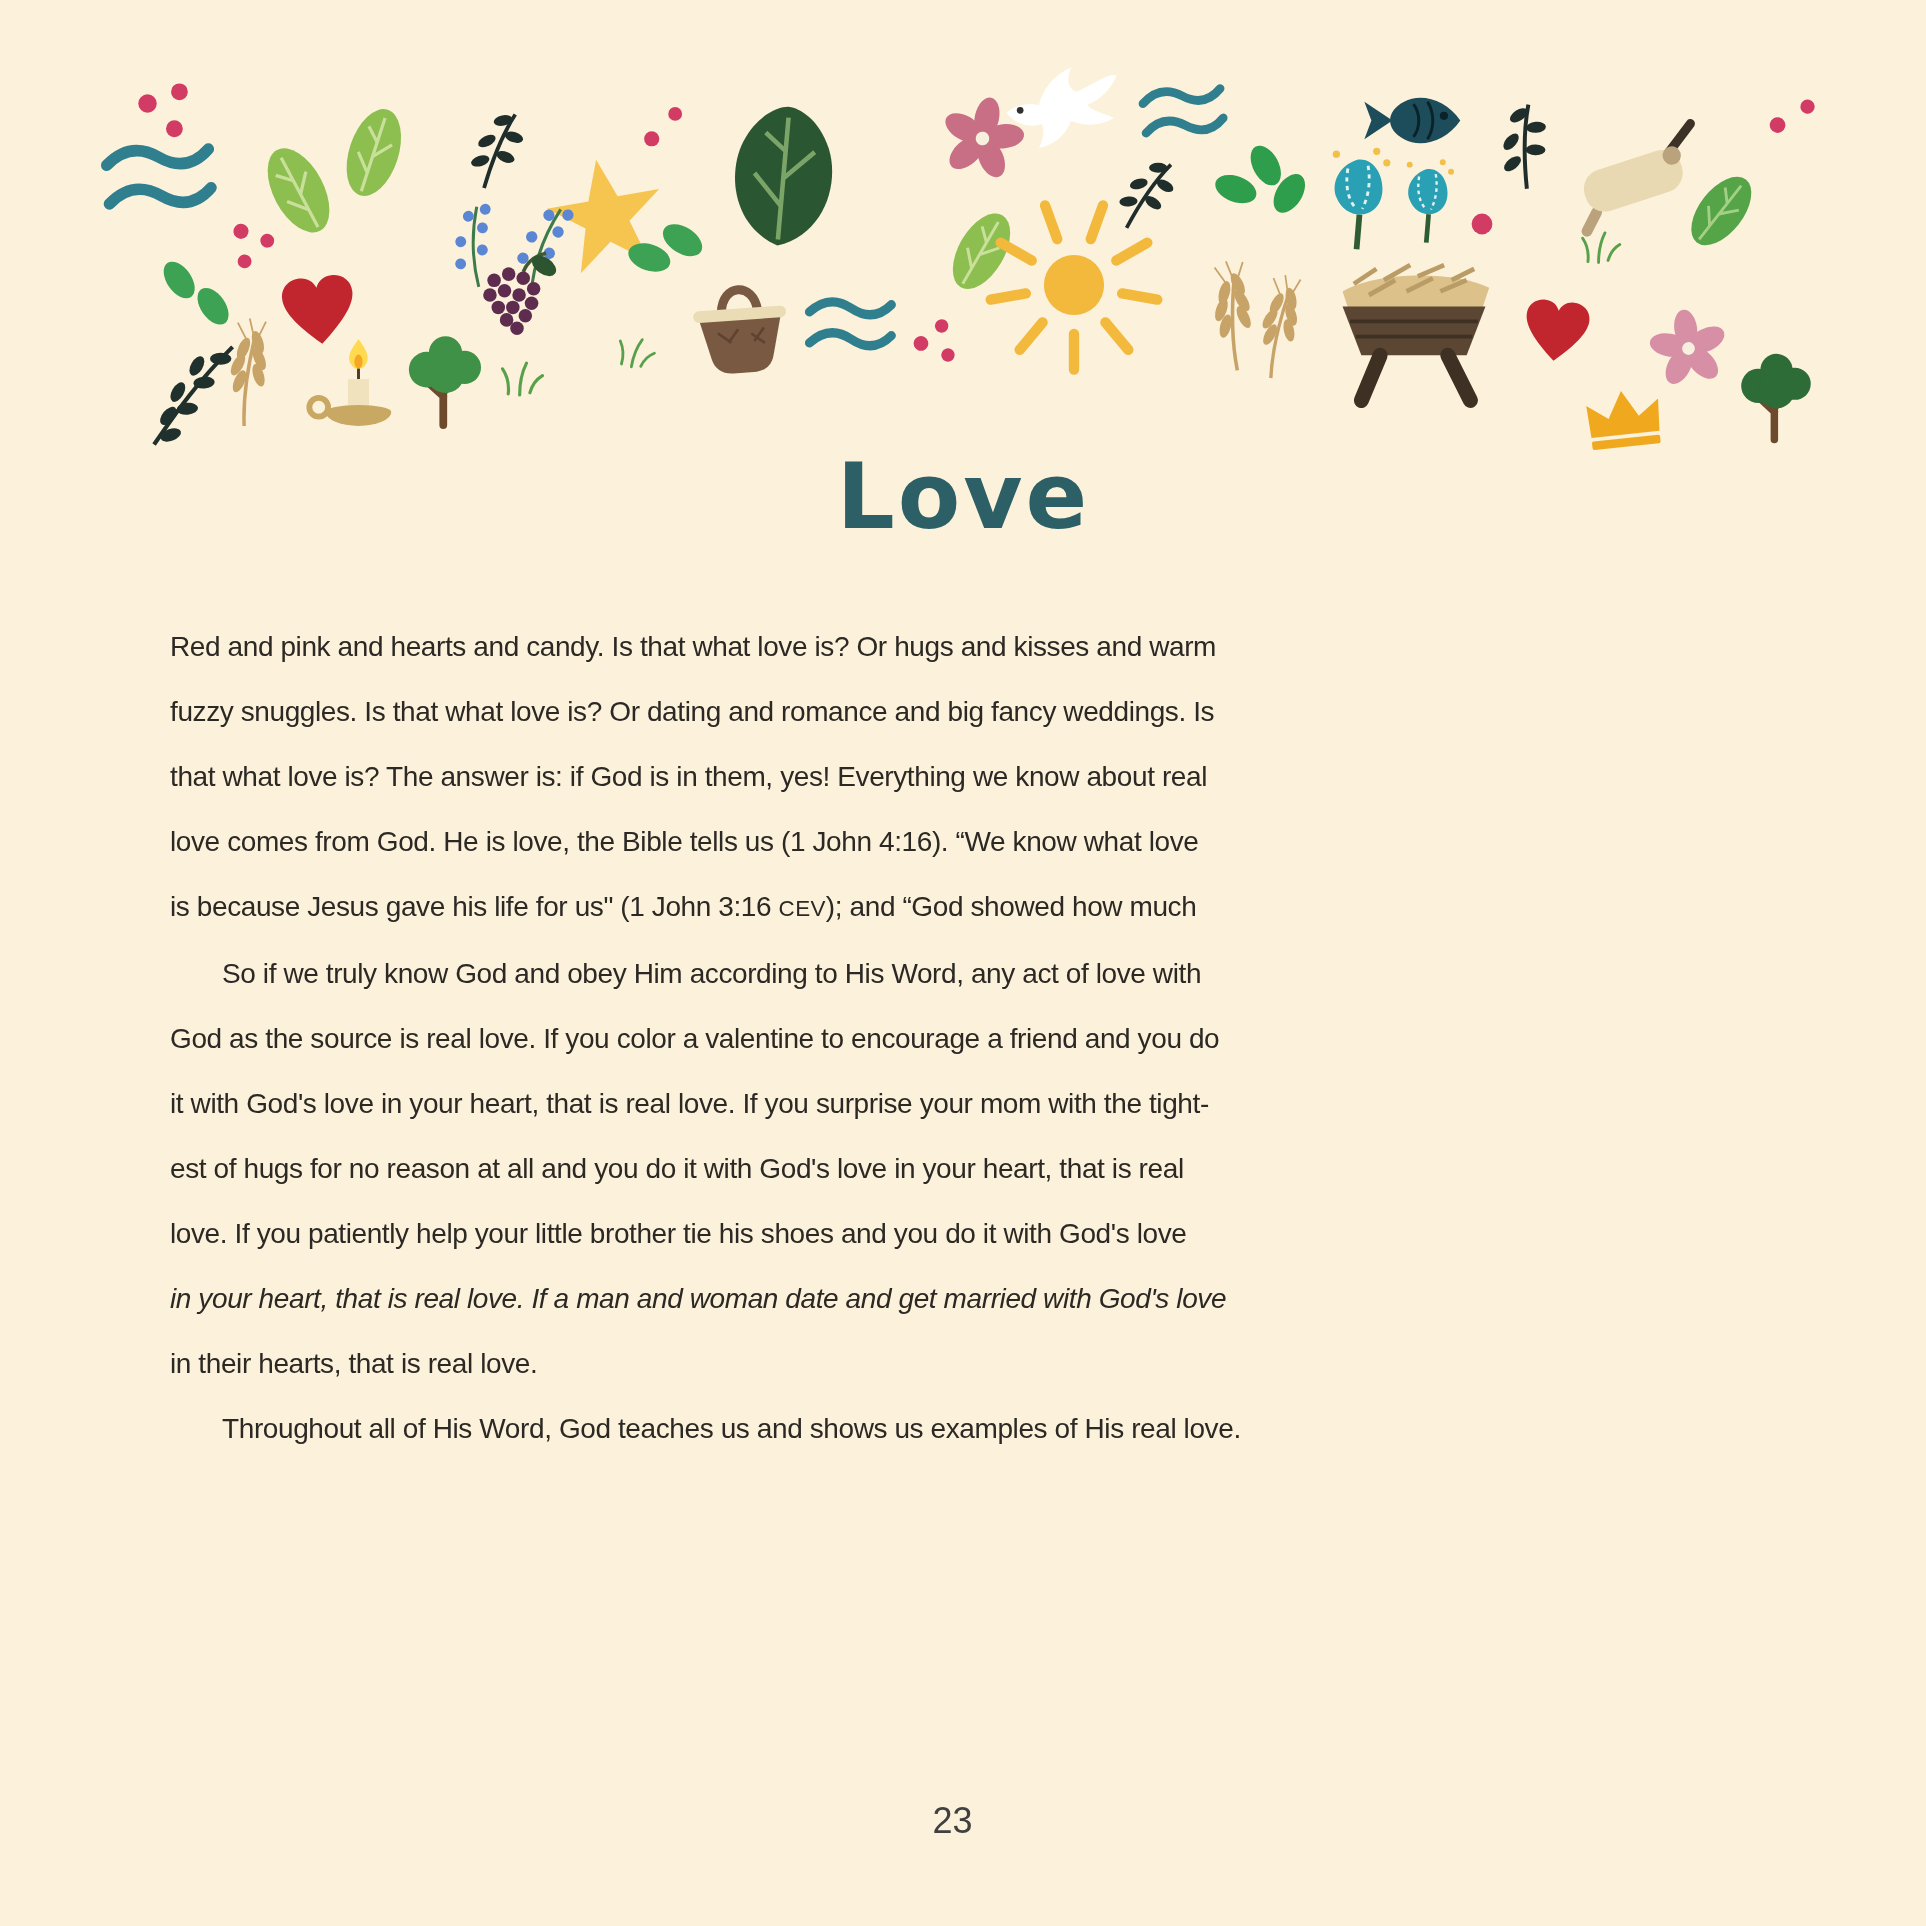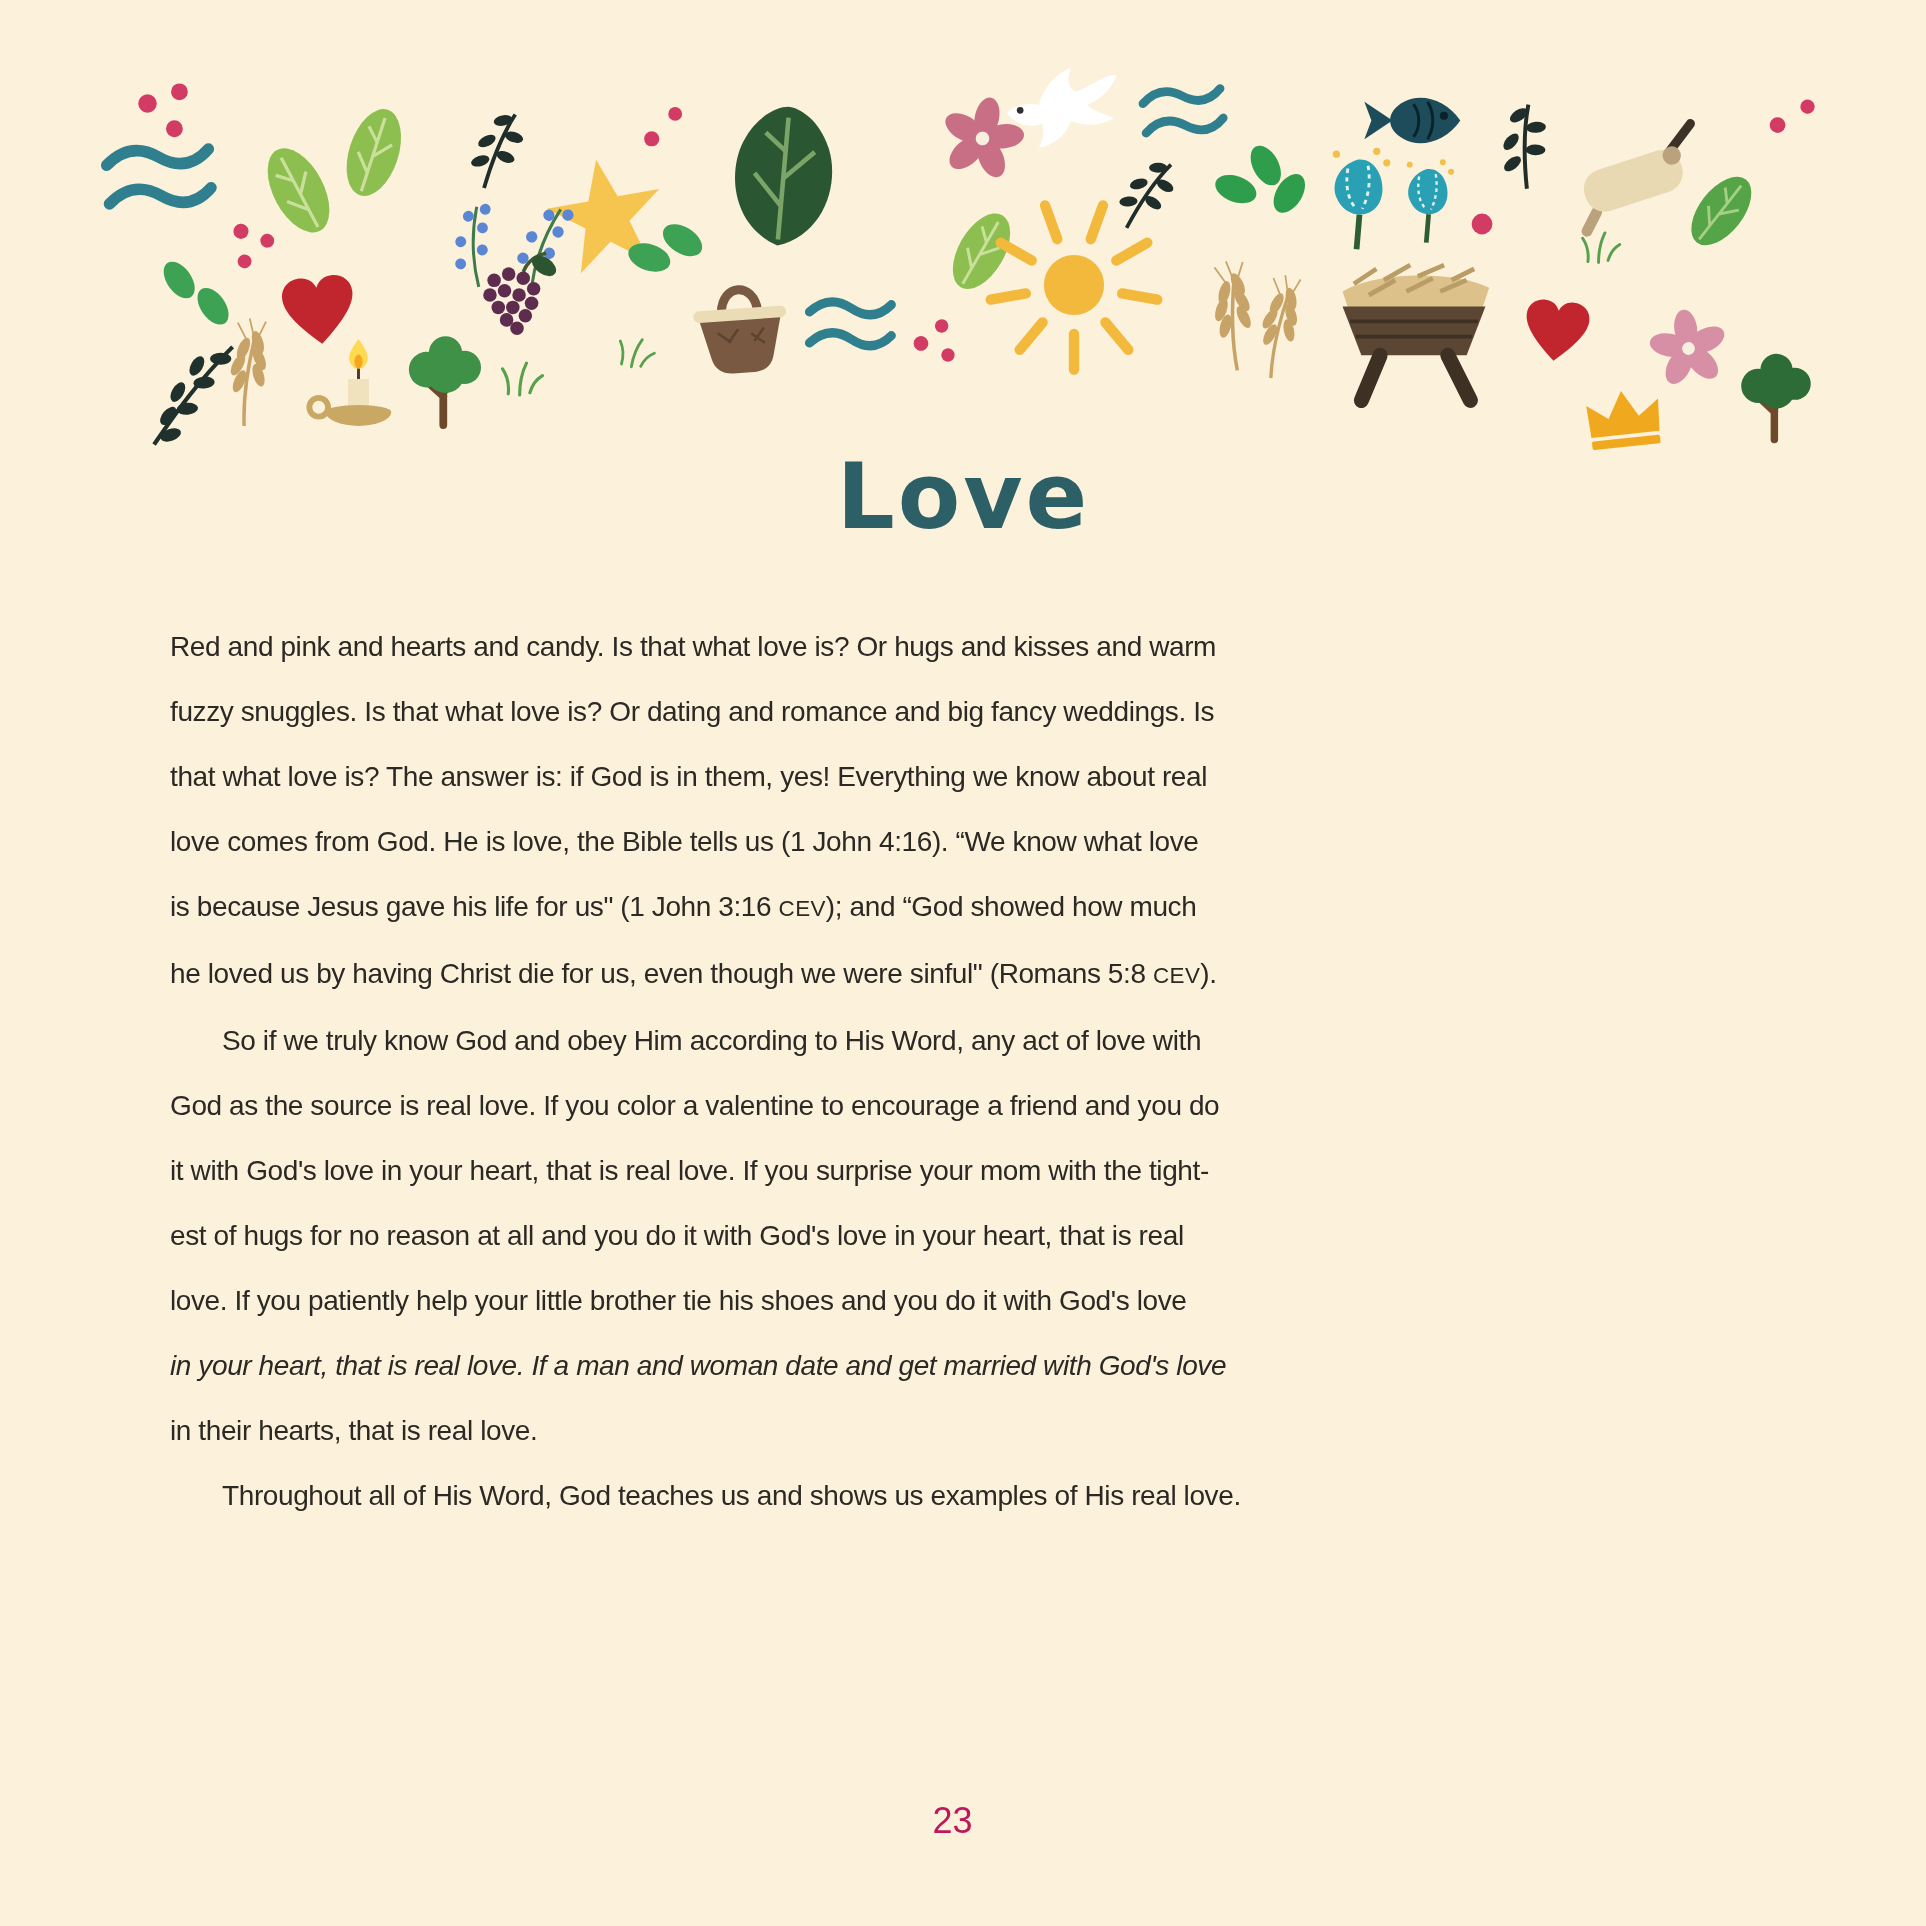--- a/index.html
+++ b/index.html
@@ -10,21 +10,21 @@
   .decor svg{display:block;overflow:visible;}
   .title{position:absolute;left:0;top:444px;width:1927px;margin:0;text-align:center;
          font-family:"DejaVu Sans",sans-serif;font-weight:600;font-size:91px;
          letter-spacing:3px;color:#2d5f66;}
   .body-text{position:absolute;left:170px;top:614px;width:1586px;}
   .line{white-space:nowrap;line-height:65px;font-size:28px;letter-spacing:-0.4px;
         transform-origin:0 50%;}
   .line.indent{text-indent:52px;}
   .cev{font-size:0.8em;letter-spacing:0.4px;}
   .page-number{position:absolute;left:0;top:1800px;width:1905px;text-align:center;
-        font-size:36px;color:#be185d;}
+        font-size:36px;color:#404040;}
 </style>
 </head>
 <body>
 
 <div class="page">
   <div class="decor-band" id="decor">
       <div class="decor" style="left: 124px; top: 75px; width: 84px; height: 84px; transform: rotate(0deg);">
         <svg viewBox="0 0 100 100" width="100%" height="100%">
           <circle cx="28" cy="34" r="11" fill="#d23b64"></circle>
           <circle cx="66" cy="20" r="10" fill="#d23b64"></circle>
@@ -412,21 +412,20 @@
         </svg>
       </div>
     </div>
   <h1 class="title">Love</h1>
   <div class="body-text" id="bodytext">
       <div class="line" style="transform: scaleX(1);">Red and pink and hearts and candy. Is that what love is? Or hugs and kisses and warm</div>
       <div class="line" style="transform: scaleX(1);">fuzzy snuggles. Is that what love is? Or dating and romance and big fancy weddings. Is</div>
       <div class="line" style="transform: scaleX(1);">that what love is? The answer is: if God is in them, yes! Everything we know about real</div>
       <div class="line" style="transform: scaleX(1);">love comes from God. He is love, the Bible tells us (1 John 4:16). “We know what love</div>
       <div class="line" style="transform: scaleX(1);">is because Jesus gave his life for us" (1 John 3:16 <span class="cev">CEV</span>); and “God showed how much</div>
-      <div class="line" style="transform: scaleX(1);">he loved us by having Christ die for us, even though we were sinful" (Romans 5:8 <span class="cev">CEV</span>).</div>
       <div class="line indent" style="transform: scaleX(1);">So if we truly know God and obey Him according to His Word, any act of love with</div>
       <div class="line" style="transform: scaleX(1);">God as the source is real love. If you color a valentine to encourage a friend and you do</div>
       <div class="line" style="transform: scaleX(1);">it with God's love in your heart, that is real love. If you surprise your mom with the tight-</div>
       <div class="line" style="transform: scaleX(1);">est of hugs for no reason at all and you do it with God's love in your heart, that is real</div>
       <div class="line" style="transform: scaleX(1);">love. If you patiently help your little brother tie his shoes and you do it with God's love</div>
       <div class="line" style="transform: scaleX(1); font-style: italic;">in your heart, that is real love. If a man and woman date and get married with God's love</div>
       <div class="line" style="transform: scaleX(1);">in their hearts, that is real love.</div>
       <div class="line indent" style="transform: scaleX(1);">Throughout all of His Word, God teaches us and shows us examples of His real love.</div>
     </div>
   <div class="page-number">23</div>

